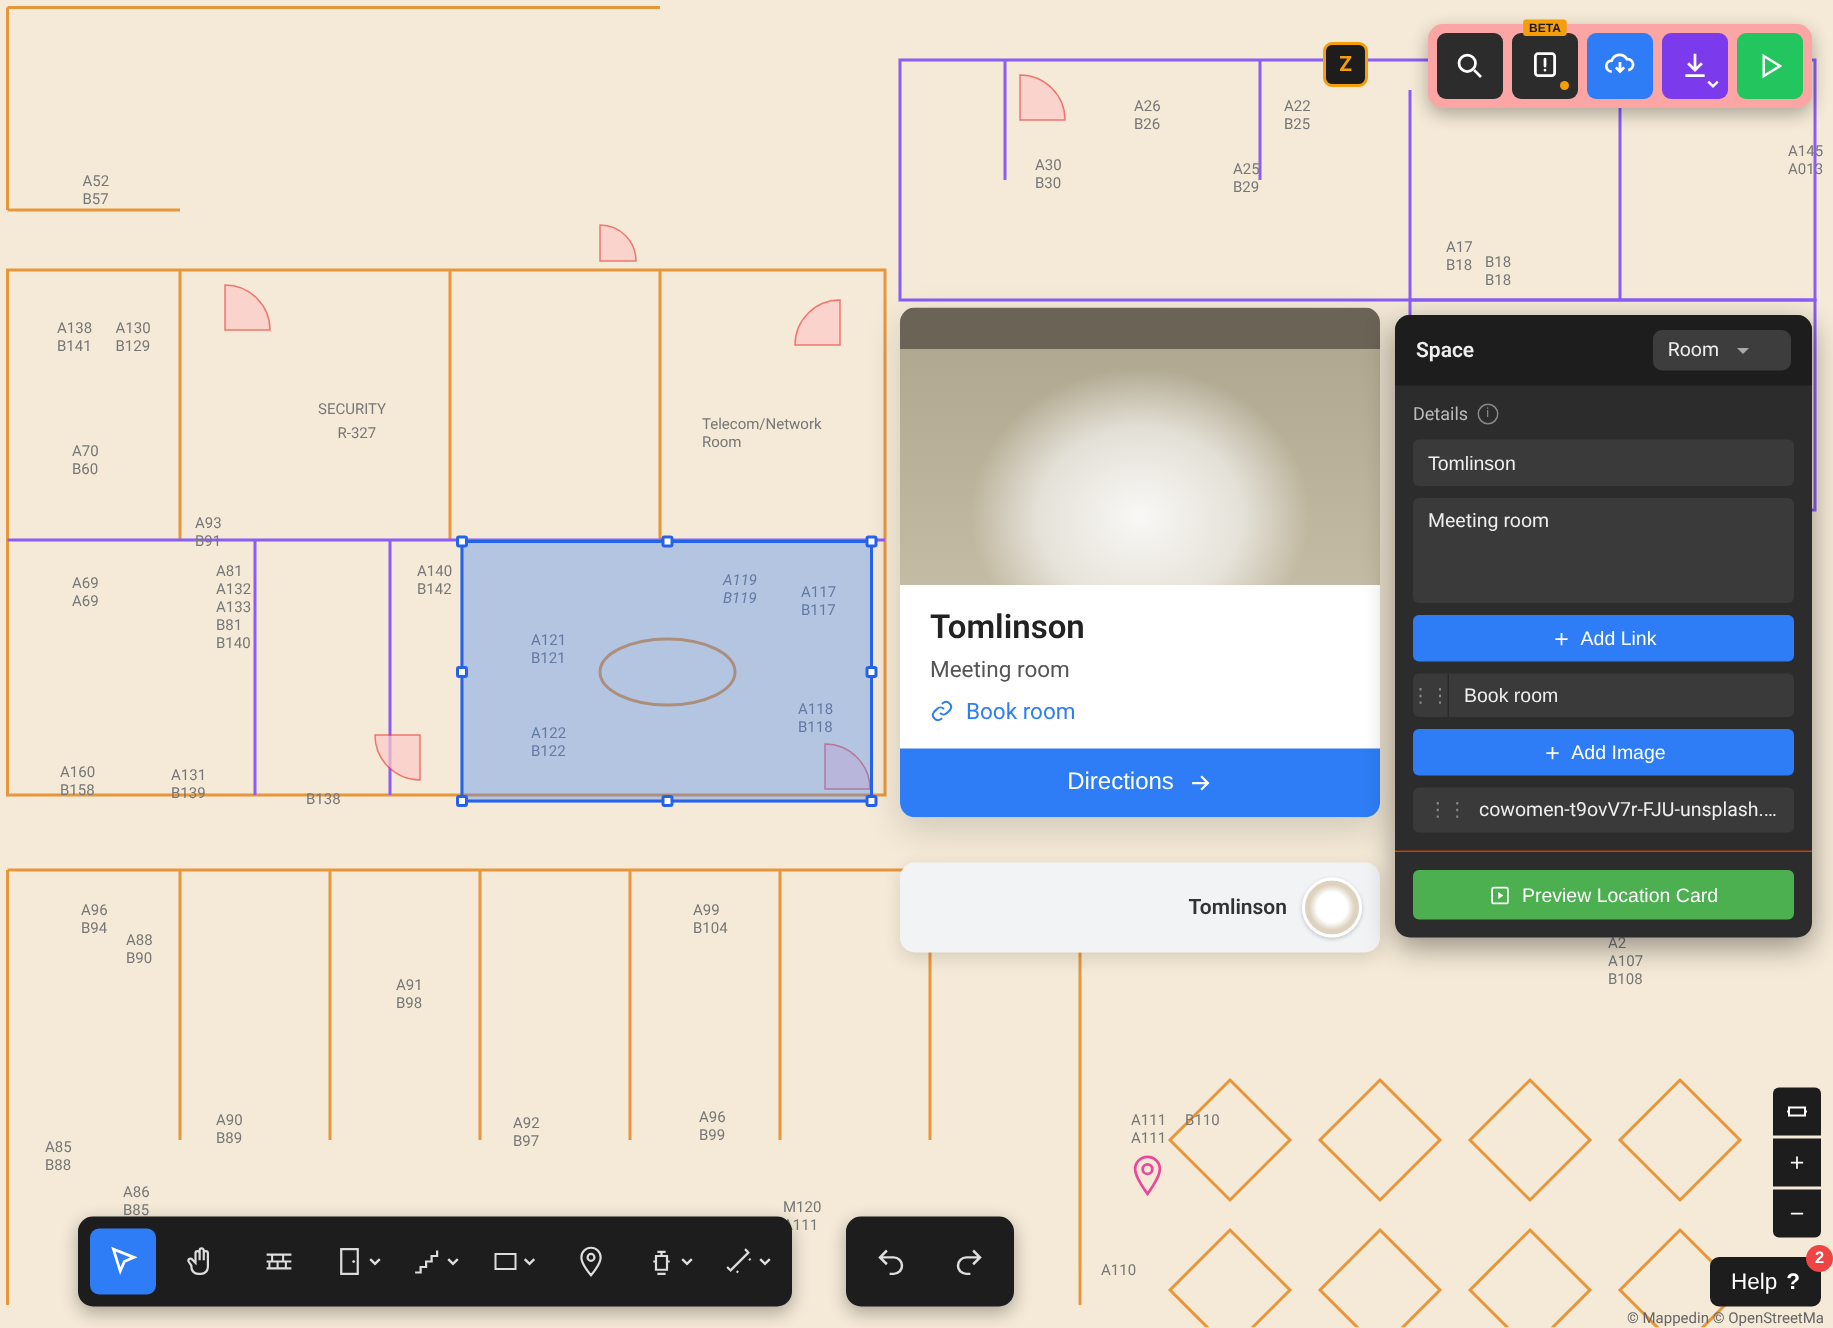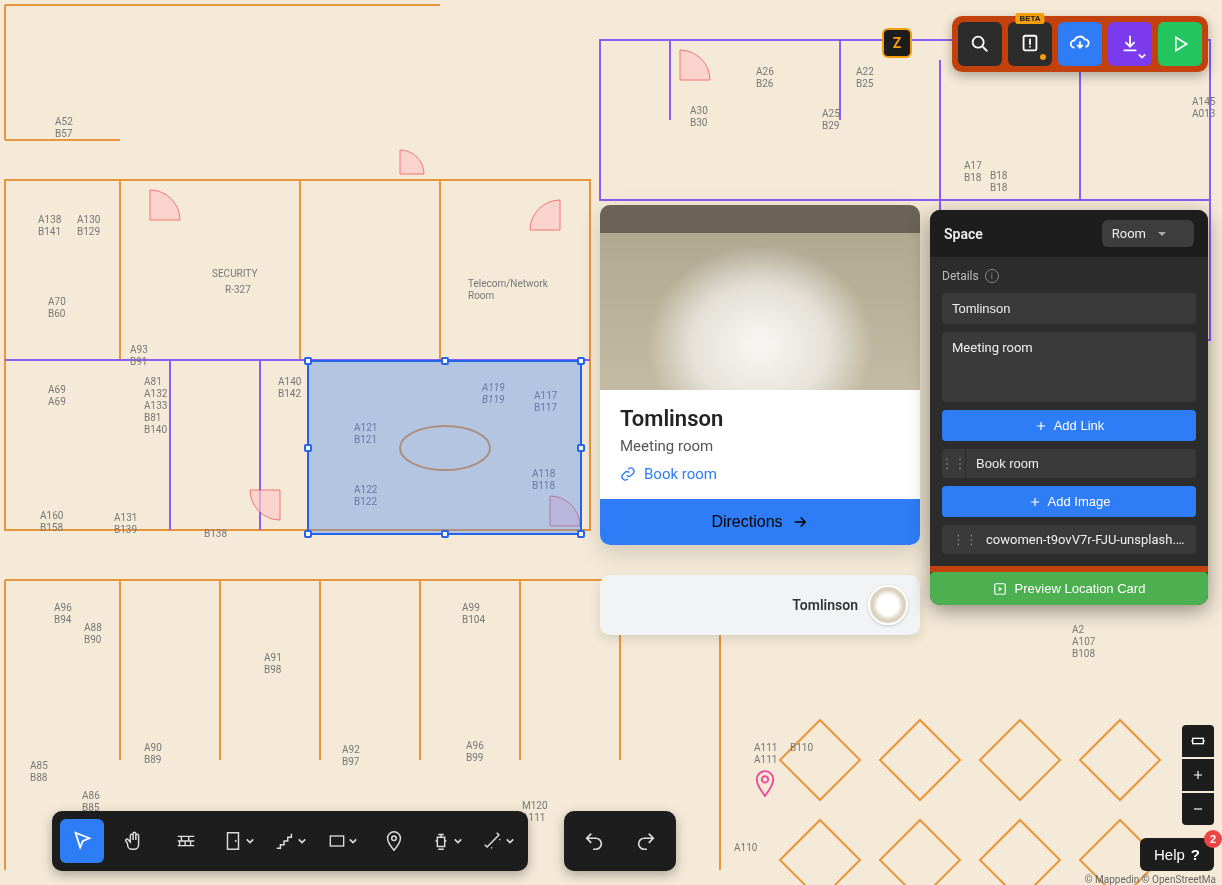--- a/index.html
+++ b/index.html
@@ -70,21 +70,21 @@
       radial-gradient(ellipse at 50% 75%, rgba(255,255,255,0.9) 0%, rgba(255,255,255,0.6) 30%, transparent 50%),
       linear-gradient(#6b6355 0%, #6b6355 15%, #b0a890 15%, #c4bba4 100%);
   }
   .card-body { padding: 16px 20px; }
   .card-title { font-size: 22px; font-weight: 600; color: #222; margin-bottom: 6px; }
   .card-subtitle { font-size: 15px; color: #555; margin-bottom: 10px; }
   .card-link { display: flex; align-items: center; gap: 8px; color: #2e7df6; font-size: 15px; text-decoration: none; cursor:pointer; }
   .card-link svg { width: 16px; height: 16px; }
   .directions-btn {
     display: flex; align-items: center; justify-content: center; gap: 8px;
-    background: #2e7df6; color: #000000;
+    background: #2e7df6; color: #ffffff;
     padding: 14px; font-size: 16px; font-weight: 500;
     border: none; width: 100%; cursor: pointer;
   }
 
   
   .preview-mini {
     position: absolute;
     left: 600px; top: 575px;
     width: 320px; height: 60px;
     background: #f2f3f5;
@@ -165,33 +165,33 @@
   .toggle::after{
     content:""; position:absolute; right:2px; top:2px;
     width:16px;height:16px;background:#fff;border-radius:50%;
   }
   .image-row{
     display:flex; align-items:center; gap:8px;
     background:#3a3a3a; border-radius:4px; padding:7px 10px;
   }
   .image-row .drag{color:#888;cursor:grab;}
   .image-row .fname{flex:1;color:#eee;white-space:nowrap;overflow:hidden;text-overflow:ellipsis;}
-  .insp-footer{border-top:6px solid #c2410c;}
+  .insp-footer{padding:12px; border-top:1px solid #c2410c;}
   .green-btn{
     background:#4caf50;color:#fff;border:none;
     padding:9px;border-radius:4px;font-size:13px;
     display:flex;align-items:center;justify-content:center;gap:8px;
     cursor:pointer;width:100%;
   }
 
   
   .top-toolbar {
     position:absolute; right:14px; top:16px;
     display:flex; gap:6px;
-    background:#c2410c; padding:6px; border-radius:10px;
+    background:#fca5a5; padding:6px; border-radius:10px;
     box-shadow:0 4px 12px rgba(0,0,0,0.3);
   }
   .tool-btn{
     width:44px;height:44px;border:none;border-radius:6px;
     display:flex;align-items:center;justify-content:center;
     color:#fff;cursor:pointer;position:relative;
   }
   .tool-btn.dark{background:#2c2c2c;}
   .tool-btn.blue{background:#2e7df6;}
   .tool-btn.purple{background:#7c3aed;}

